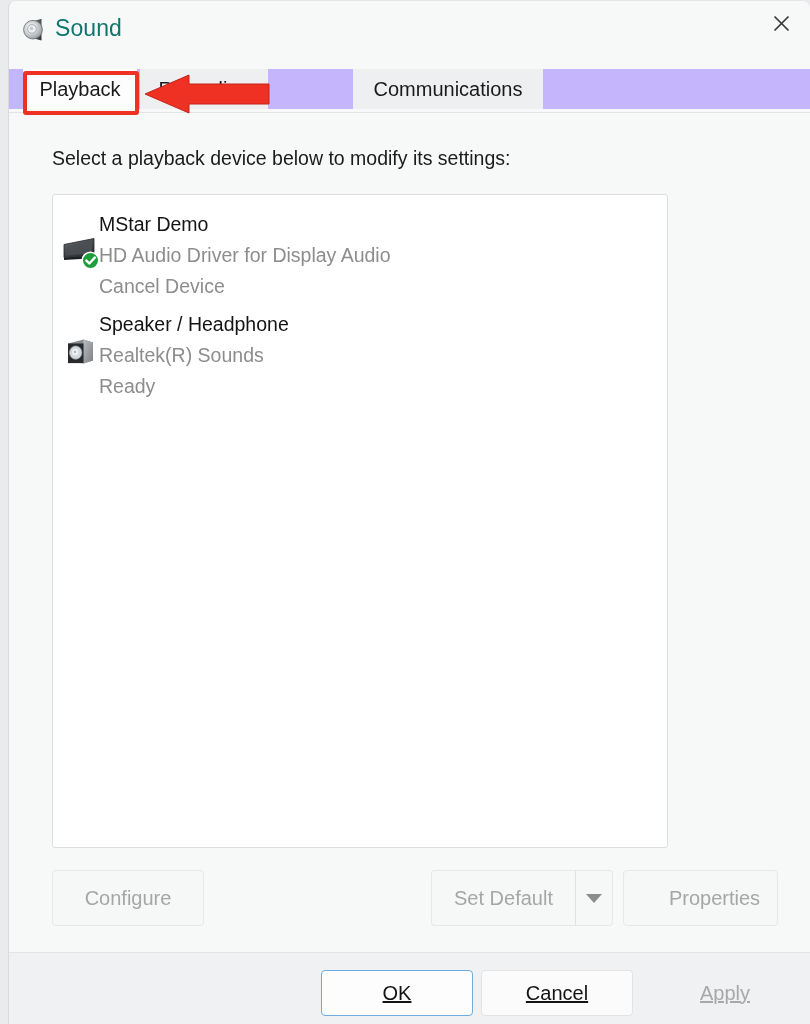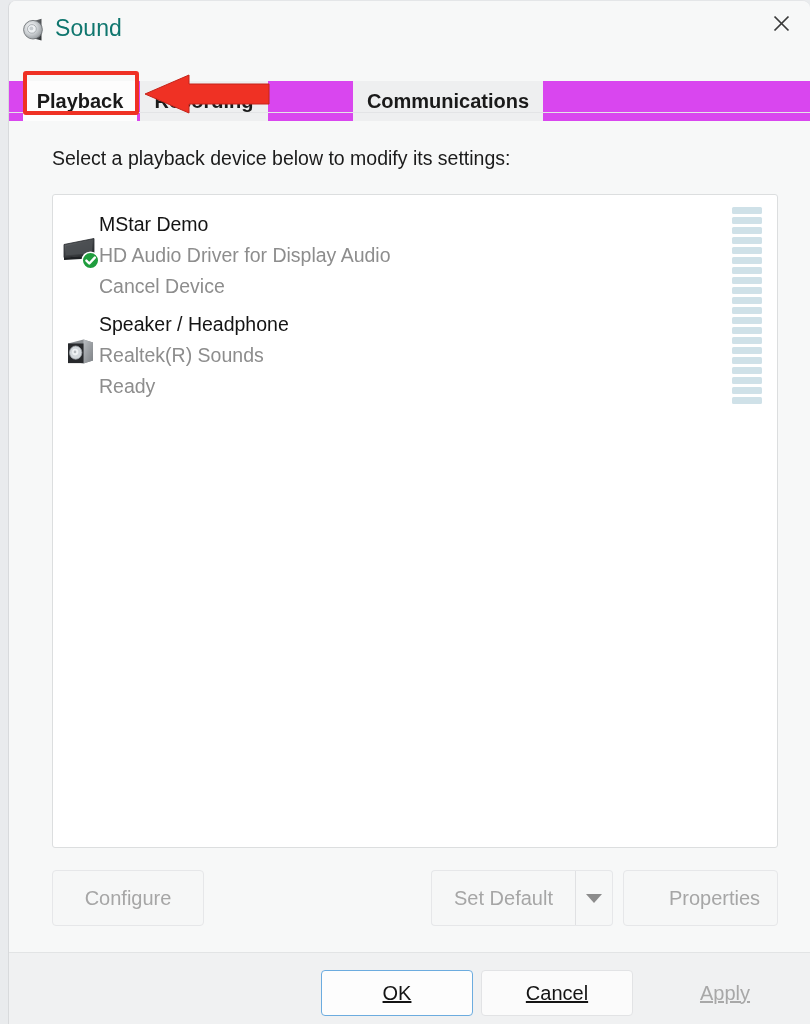--- a/index.html
+++ b/index.html
@@ -61,25 +61,24 @@
     align-items: center;
     justify-content: center;
     cursor: default;
   }
   #close-button svg { display: block; }
 
   
   #tabstrip {
     position: absolute;
     left: 0;
-    top: 80px;
+    top: 68px;
     width: 100%;
     height: 40px;
-    background: #d946ef;
-    font-weight: bold;
+    background: #c4b5fd;
   }
   .tab {
     position: absolute;
     top: 0;
     height: 40px;
     display: flex;
     align-items: center;
     justify-content: center;
     font-size: 20px;
     color: #1a1a1a;
@@ -133,21 +132,21 @@
     left: 43px;
     top: 146px;
     font-size: 19.5px;
     color: #1b1b1b;
   }
 
   #device-list {
     position: absolute;
     left: 43px;
     top: 193px;
-    width: 726px;
+    width: 616px;
     height: 654px;
     background: #ffffff;
     border: 1px solid #dcdedf;
     border-radius: 3px;
     box-sizing: border-box;
     overflow: hidden;
   }
 
   .device-row {
     position: absolute;

